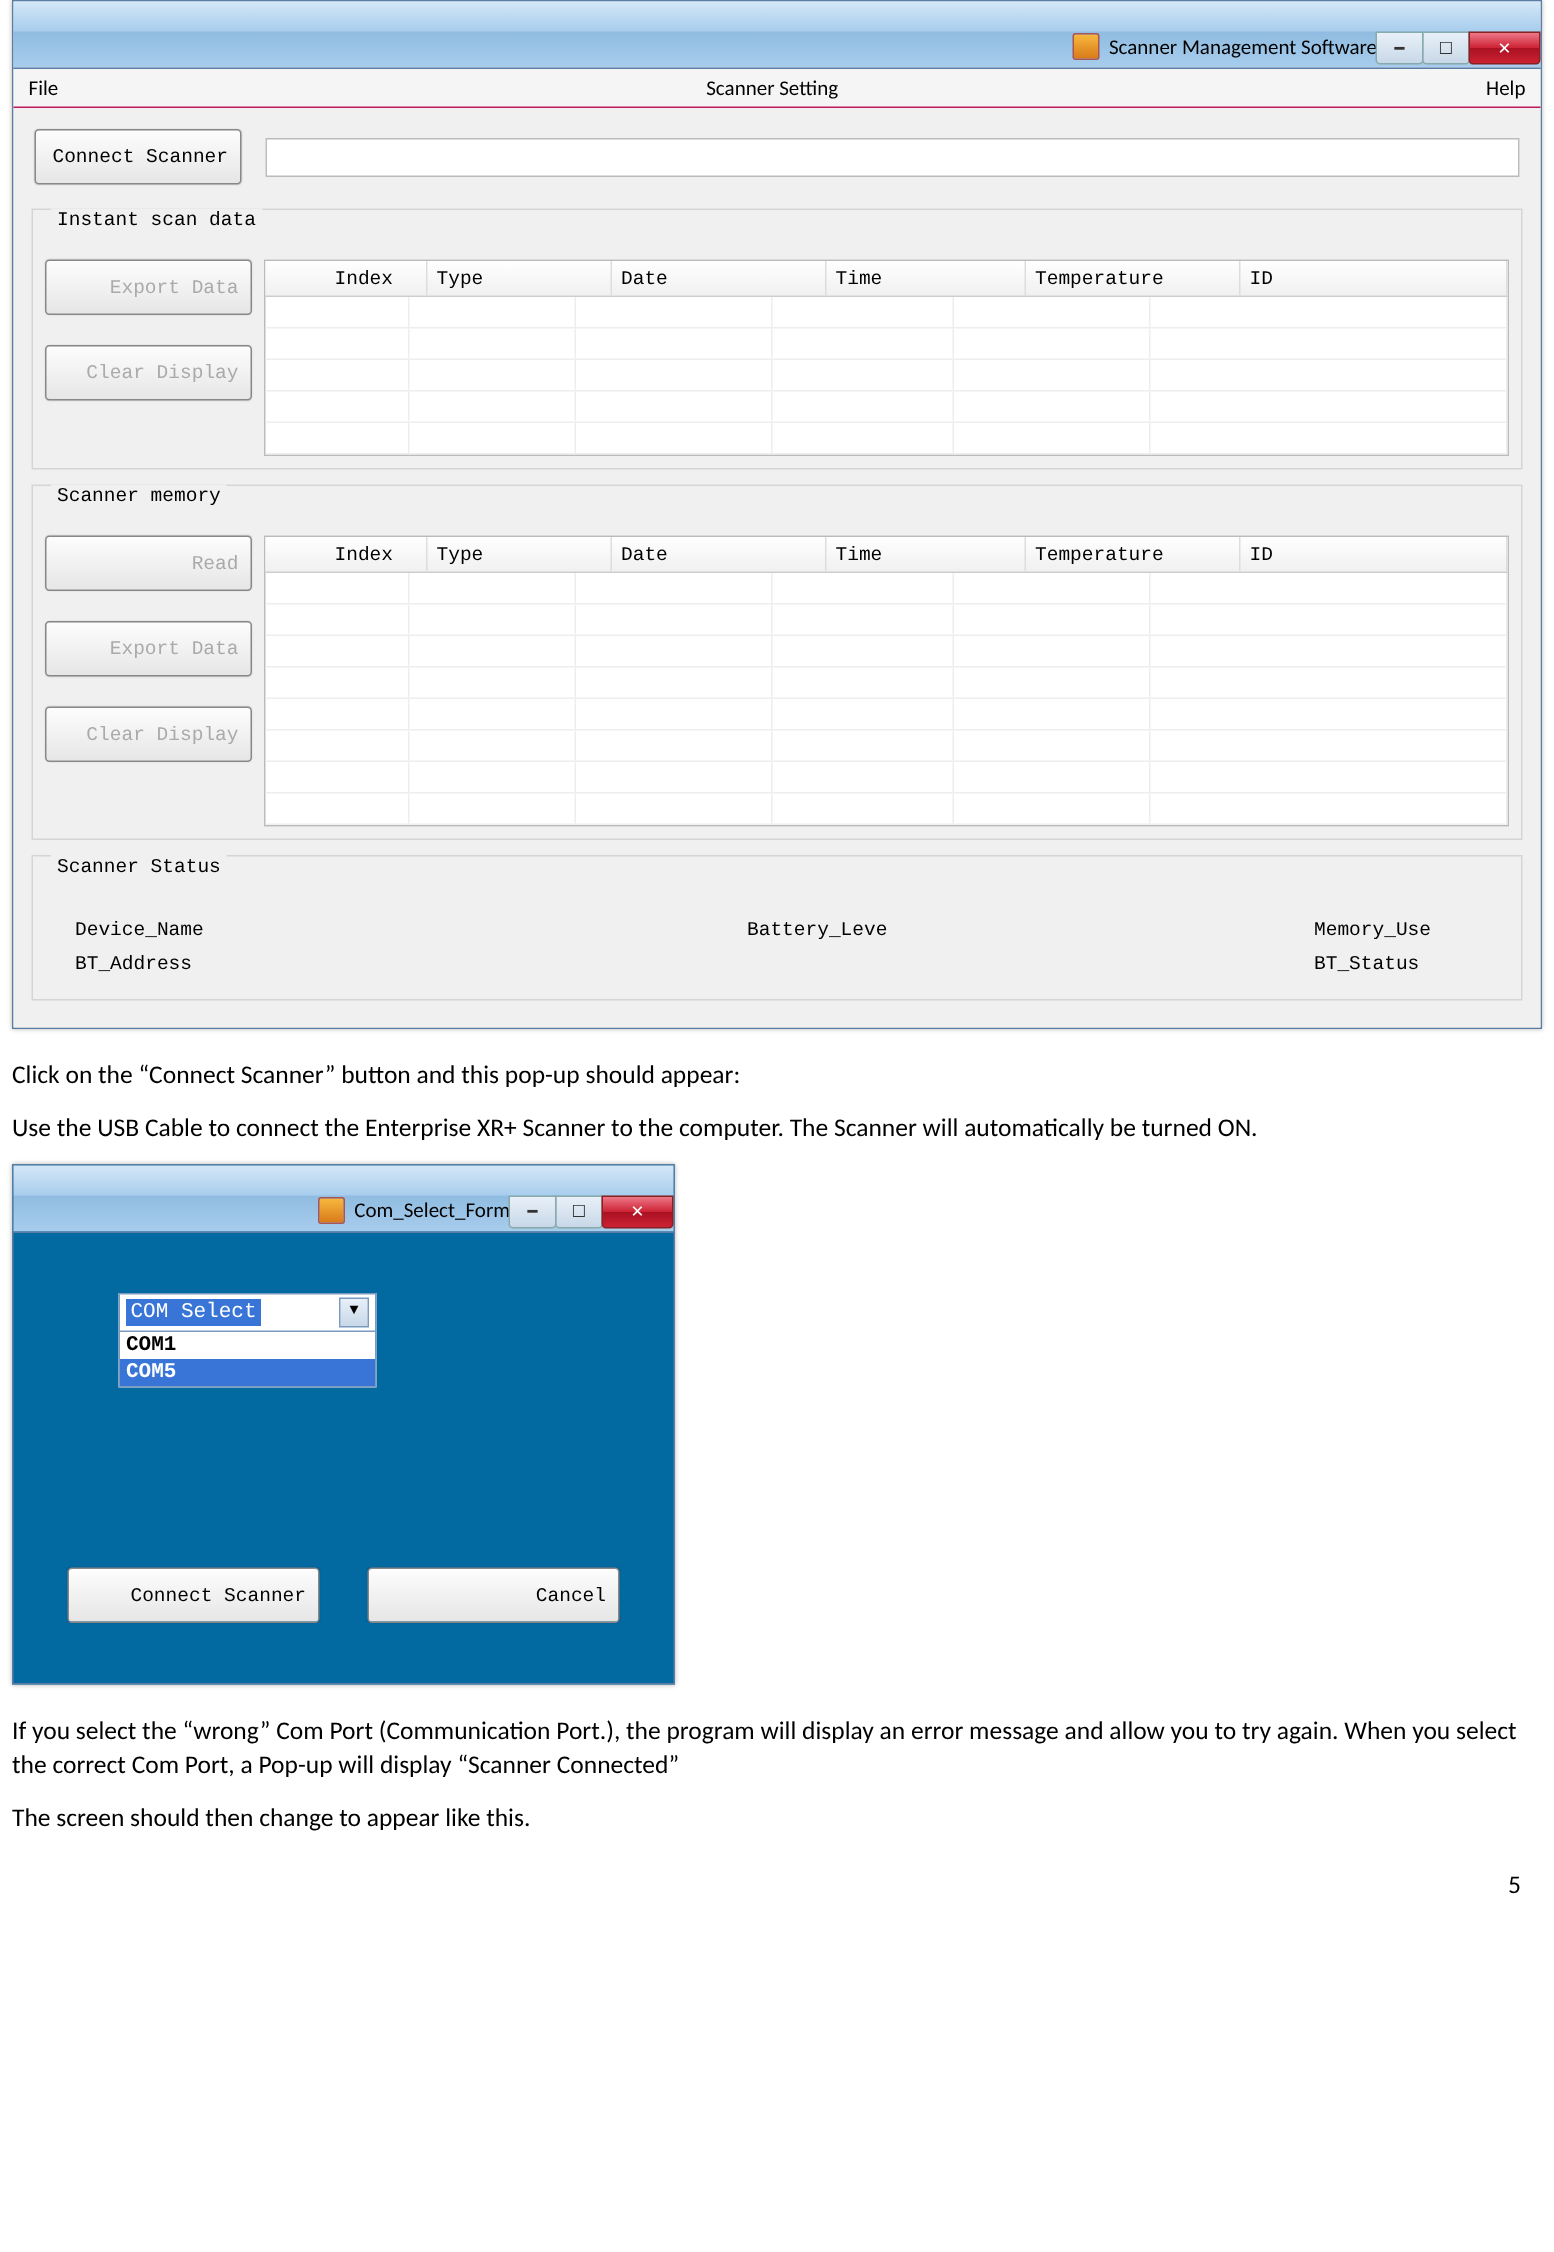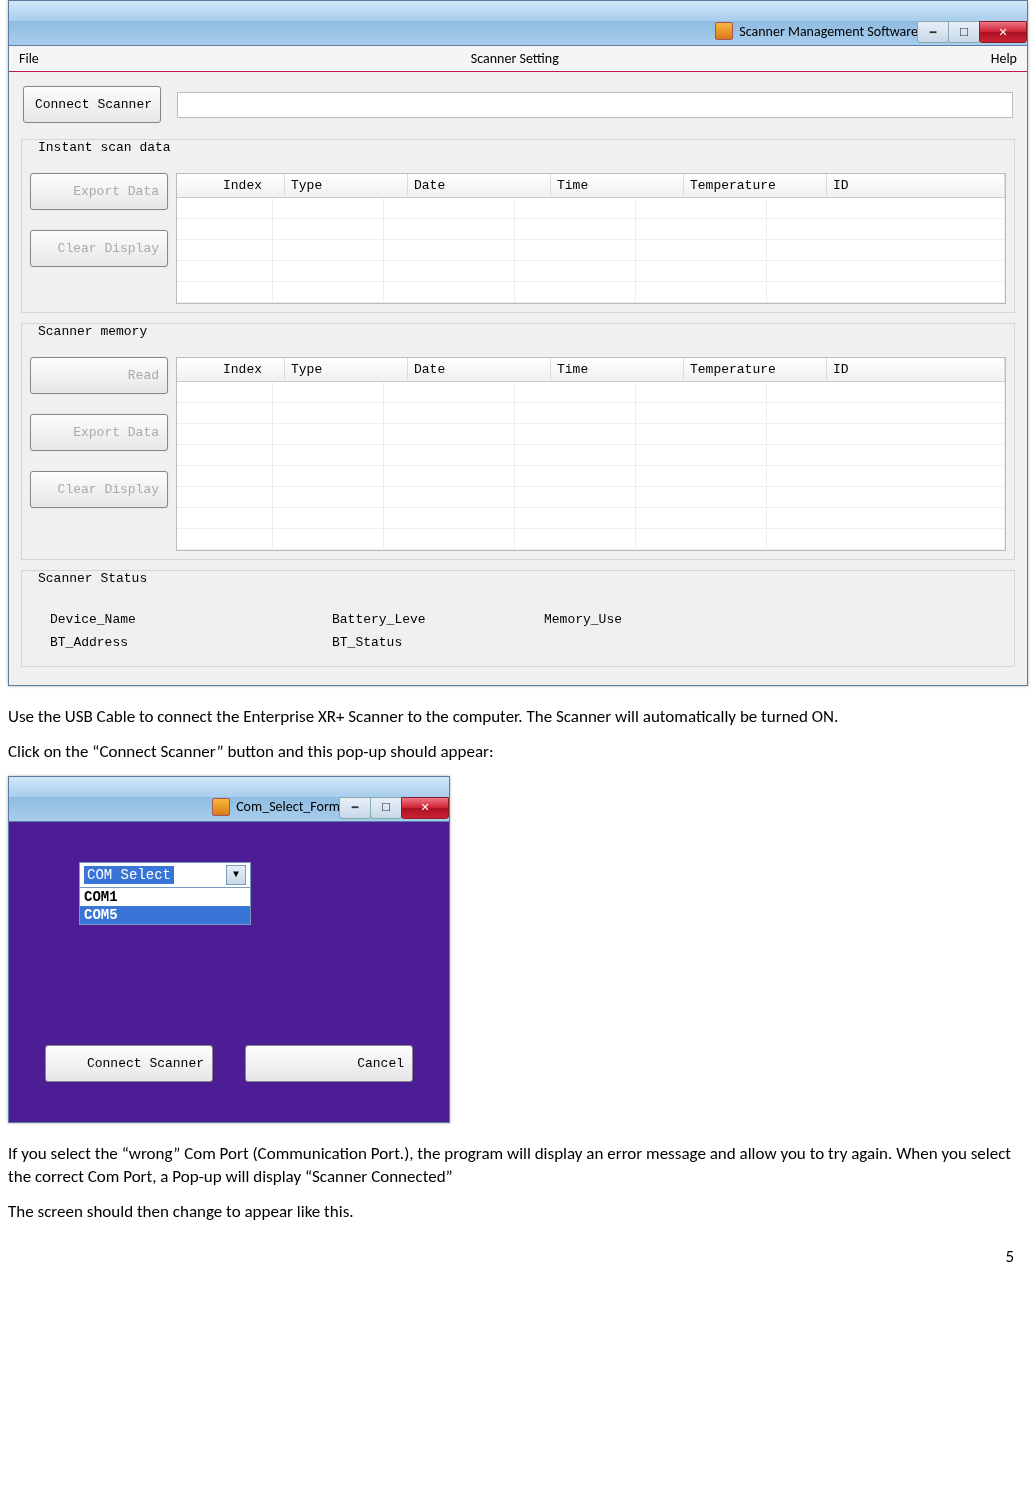--- a/index.html
+++ b/index.html
@@ -165,31 +165,32 @@
   .col-id { flex: 1; }
   .status-block {
     font-family: "Courier New", monospace;
     font-size: 13px;
     padding: 4px 10px;
   }
   .status-row {
     display: flex;
     gap: 32px;
     padding: 4px 10px;
+    justify-content: space-between;
   }
   .status-row span { min-width: 110px; }
   .prose {
     font-size: 17px;
     line-height: 1.35;
     margin: 12px 0;
   }
   .small-window {
     width: 440px;
     border: 1px solid #5a7ea3;
-    background: #4c1d95;
+    background: #0369a1;
     margin: 10px 0 20px 0;
     box-shadow: 0 0 3px rgba(0,0,0,0.3);
   }
   .small-body {
     padding: 30px 20px 40px 20px;
   }
   .combo-wrap {
     margin: 10px 0 0 50px;
   }
   .combo {
@@ -428,22 +429,22 @@
           <div class="status-row">
             <span>BT_Address</span>
             <span style="margin-left:140px">BT_Status</span>
           </div>
         </div>
       </div>
 
     </div>
   </div>
 
+  <p class="prose">Click on the “Connect Scanner” button and this pop-up should appear:</p>
   <p class="prose">Use the USB Cable to connect the Enterprise XR+ Scanner to the computer.  The Scanner will automatically be turned ON.</p>
-  <p class="prose">Click on the “Connect Scanner” button and this pop-up should appear:</p>
 
   <div class="small-window">
     <div class="titlebar">
       <div class="titlebar-left">
         <div class="app-icon"></div>
         <span>Com_Select_Form</span>
       </div>
       <div class="win-controls">
         <div class="win-btn min">━</div>
         <div class="win-btn max">☐</div>

